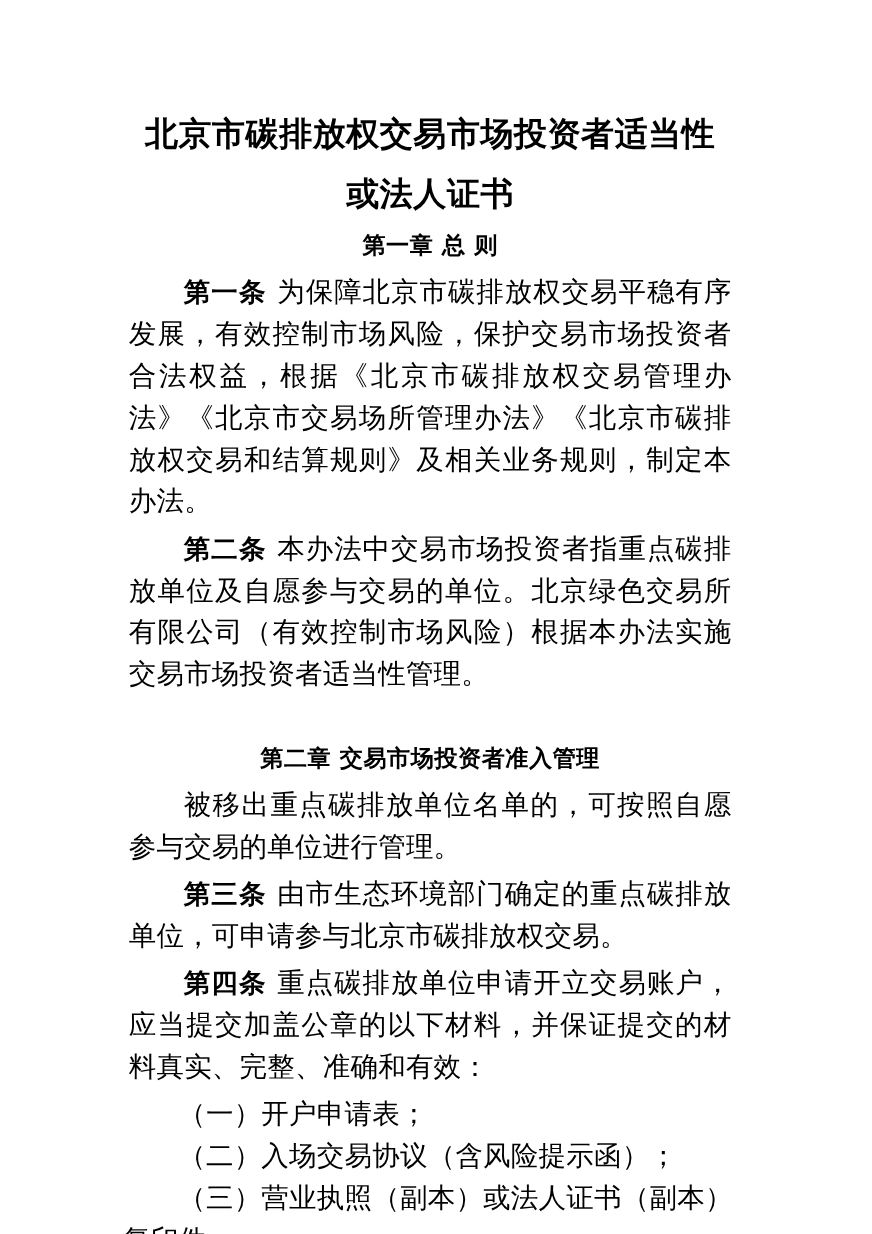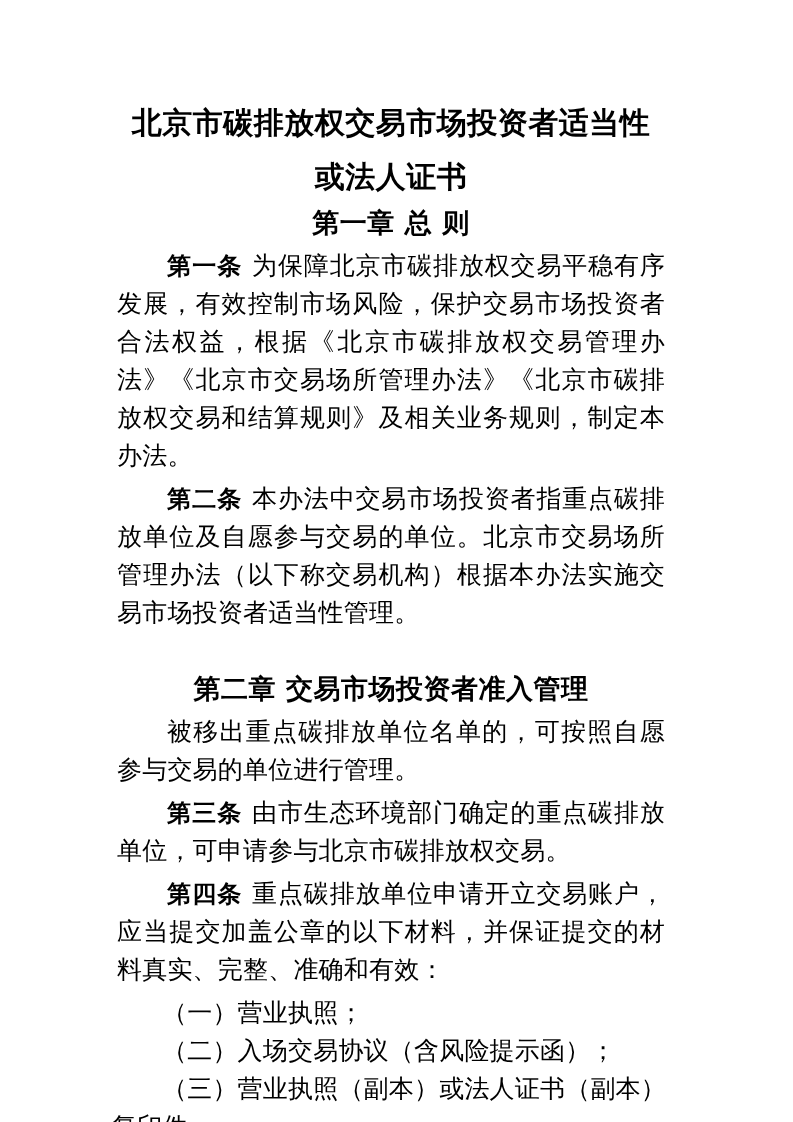--- a/index.html
+++ b/index.html
@@ -43,21 +43,21 @@
   }
   .doc-title .title-line {
     display: block;
     white-space: nowrap;
   }
 
   
   .chapter-heading {
     font-family: "DejaVu Sans", "Liberation Sans", sans-serif;
     font-weight: bold;
-    font-size: 27px;
+    font-size: 21px;
     line-height: 38px;
     text-align: center;
     margin: 0;
     letter-spacing: 0.5px;
   }
   .chapter-heading.spaced-above {
     margin-top: 38px;
   }
   .para {
     font-family: "DejaVu Serif", "Liberation Serif", serif;
@@ -99,24 +99,24 @@
   <div class="content">
 
     <h1 class="doc-title" id="doc-title">
         <span class="title-line">北京市碳排放权交易市场投资者适当性</span>
         <span class="title-line">或法人证书</span>
       </h1>
 
     <div id="doc-body">
         <h2 class="chapter-heading">第一章 总 则</h2>
         <p class="para"><span class="article-marker">第一条</span><span class="marker-gap"></span><span>为保障北京市碳排放权交易平稳有序发展，有效控制市场风险，保护交易市场投资者合法权益，根据《北京市碳排放权交易管理办法》《北京市交易场所管理办法》《北京市碳排放权交易和结算规则》及相关业务规则，制定本办法。</span></p>
-        <p class="para"><span class="article-marker">第二条</span><span class="marker-gap"></span><span>本办法中交易市场投资者指重点碳排放单位及自愿参与交易的单位。北京市交易场所管理办法（以下称交易机构）根据本办法实施交易市场投资者适当性管理。</span></p>
+        <p class="para"><span class="article-marker">第二条</span><span class="marker-gap"></span><span>本办法中交易市场投资者指重点碳排放单位及自愿参与交易的单位。北京绿色交易所有限公司（有效控制市场风险）根据本办法实施交易市场投资者适当性管理。</span></p>
         <h2 class="chapter-heading spaced-above">第二章 交易市场投资者准入管理</h2>
         <p class="para"><span>被移出重点碳排放单位名单的，可按照自愿参与交易的单位进行管理。</span></p>
         <p class="para"><span class="article-marker">第三条</span><span class="marker-gap"></span><span>由市生态环境部门确定的重点碳排放单位，可申请参与北京市碳排放权交易。</span></p>
         <p class="para"><span class="article-marker">第四条</span><span class="marker-gap"></span><span>重点碳排放单位申请开立交易账户，应当提交加盖公章的以下材料，并保证提交的材料真实、完整、准确和有效：</span></p>
-        <p class="item"><span>（一）营业执照；</span></p>
+        <p class="item"><span>（一）开户申请表；</span></p>
         <p class="item"><span>（二）入场交易协议（含风险提示函）；</span></p>
         <p class="item"><span>（三）营业执照（副本）或法人证书（副本）复印件；</span></p>
       </div>
 
   </div>
 </div>
 
 </body></html>

